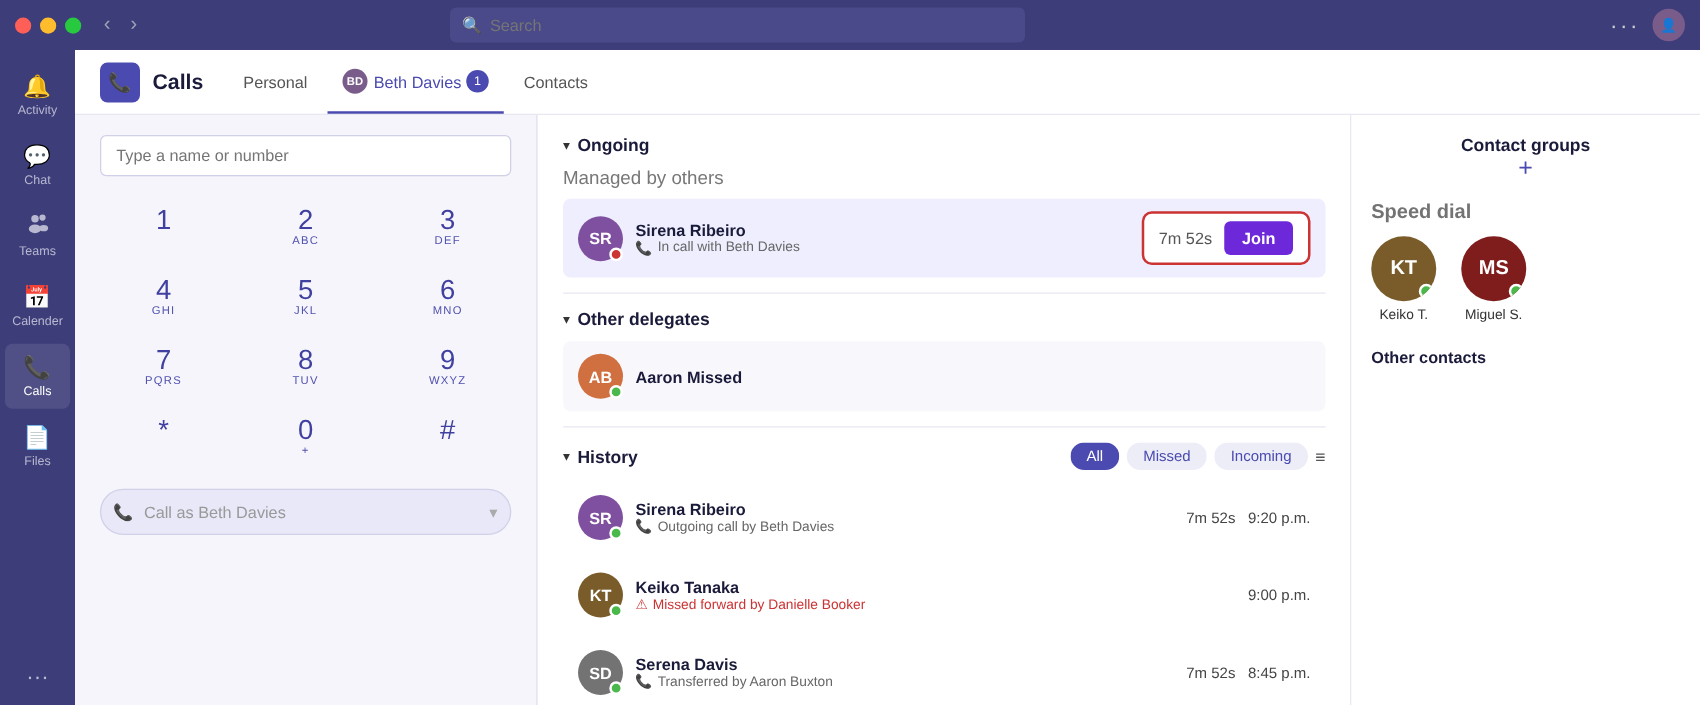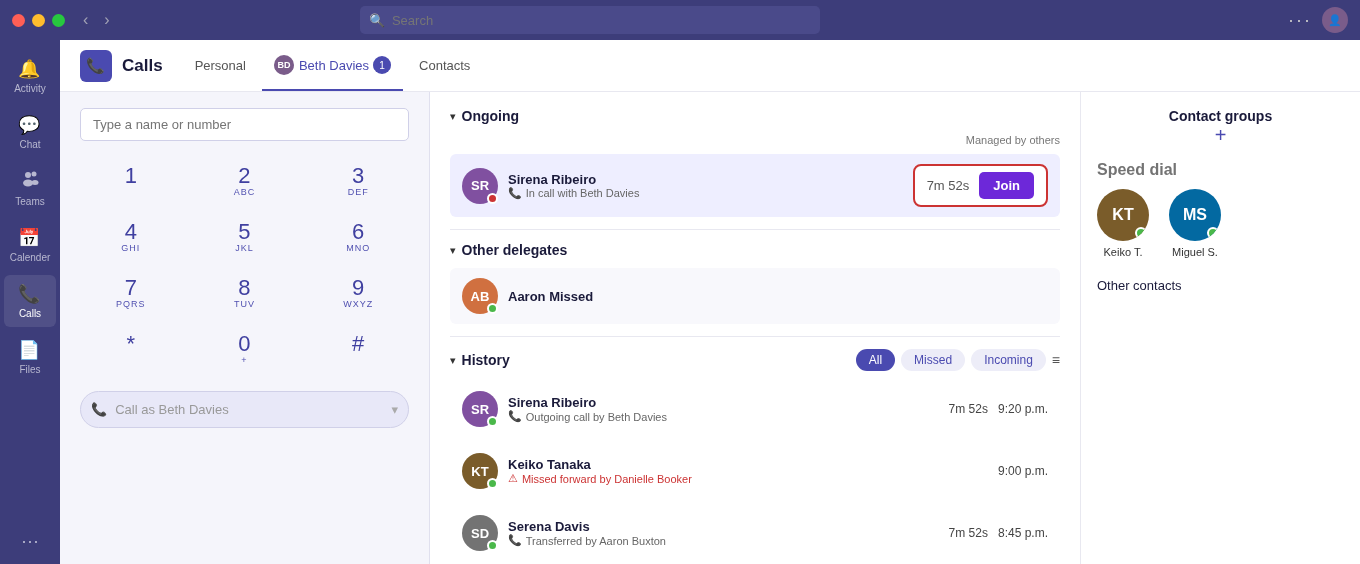--- a/index.html
+++ b/index.html
@@ -188,21 +188,21 @@
 
     .section-header {
       display: flex;
       align-items: center;
       gap: 6px;
       margin-bottom: 10px;
     }
     .section-toggle { color: #333; font-size: 11px; cursor: pointer; }
     .section-title { font-size: 14px; font-weight: 600; color: #1a1a3a; }
 
-    .managed-label { font-size: 11px; color: #777; margin-bottom: 8px; text-align: right; }
+    .managed-label { font-size: 15px; color: #777; margin-bottom: 8px; }
 
     .call-item {
       display: flex;
       align-items: center;
       padding: 10px 12px;
       border-radius: 6px;
       gap: 10px;
       background: #eeeeff;
       margin-bottom: 6px;
     }
@@ -284,21 +284,21 @@
       flex-direction: column;
     }
     .rp-title { font-size: 14px; font-weight: 600; color: #1a1a3a; }
     .rp-add { font-size: 20px; color: #4a4ab0; cursor: pointer; }
     .speed-dial-title { font-size: 16px; font-weight: 700; color: #737373; margin-bottom: 10px; }
     .speed-dial-row { display: flex; gap: 20px; flex-wrap: wrap; }
     .speed-dial-item { display: flex; flex-direction: column; align-items: center; gap: 5px; }
     .sd-avatar { width: 52px; height: 52px; border-radius: 50%; overflow: hidden; position: relative; }
     .sd-status { position: absolute; bottom: 2px; right: 2px; width: 12px; height: 12px; border-radius: 50%; border: 2px solid #fff; background: #4ab84a; }
     .sd-name { font-size: 11px; color: #333; text-align: center; }
-    .other-contacts-title { font-size: 13px; font-weight: 400; color: #1a1a3a; margin-top: 20px; }
+    .other-contacts-title { font-size: 13px; font-weight: 700; color: #1a1a3a; margin-top: 20px; }
 
     
     .av-purple { background: #8050a0; }
     .av-orange { background: #d07040; }
     .av-teal { background: #737373; }
 
     .section-row { display: flex; align-items: center; justify-content: space-between; margin-bottom: 8px; }
   </style>
 </head>
 <body>
@@ -560,21 +560,21 @@
         <div class="speed-dial-title">Speed dial</div>
         <div class="speed-dial-row">
           <div class="speed-dial-item">
             <div class="sd-avatar" style="background:#7a5c2a;display:flex;align-items:center;justify-content:center;color:#fff;font-size:16px;font-weight:700;">
               KT
               <div class="sd-status"></div>
             </div>
             <span class="sd-name">Keiko T.</span>
           </div>
           <div class="speed-dial-item">
-            <div class="sd-avatar" style="background:#0369a1;display:flex;align-items:center;justify-content:center;color:#fff;font-size:16px;font-weight:700;">
+            <div class="sd-avatar" style="background:#7f1d1d;display:flex;align-items:center;justify-content:center;color:#fff;font-size:16px;font-weight:700;">
               MS
               <div class="sd-status"></div>
             </div>
             <span class="sd-name">Miguel S.</span>
           </div>
         </div>
         <div class="other-contacts-title">Other contacts</div>
       </div>
 
     </div>

